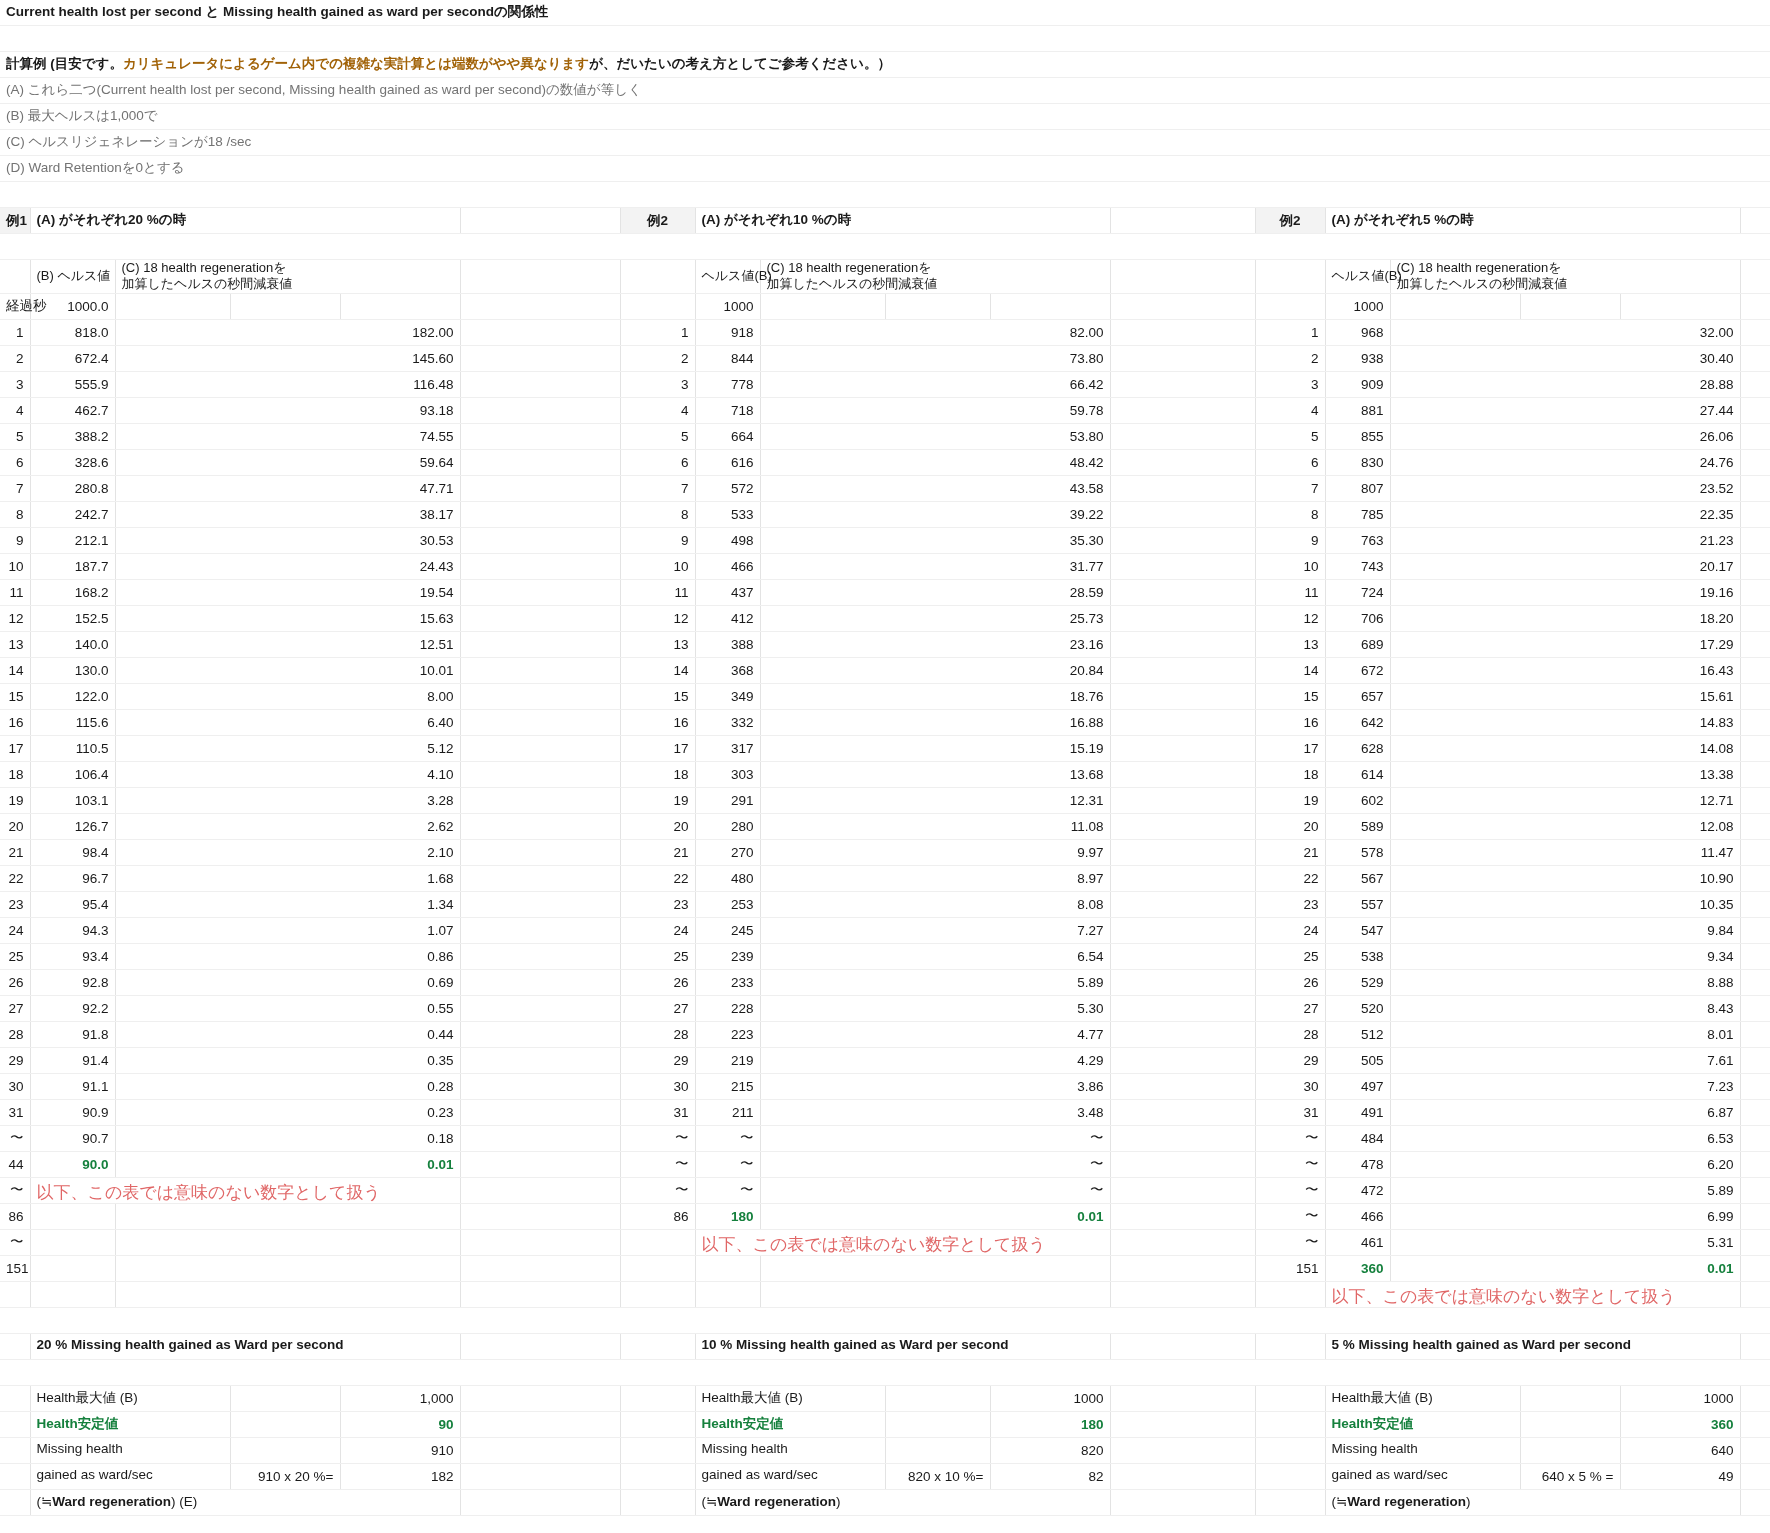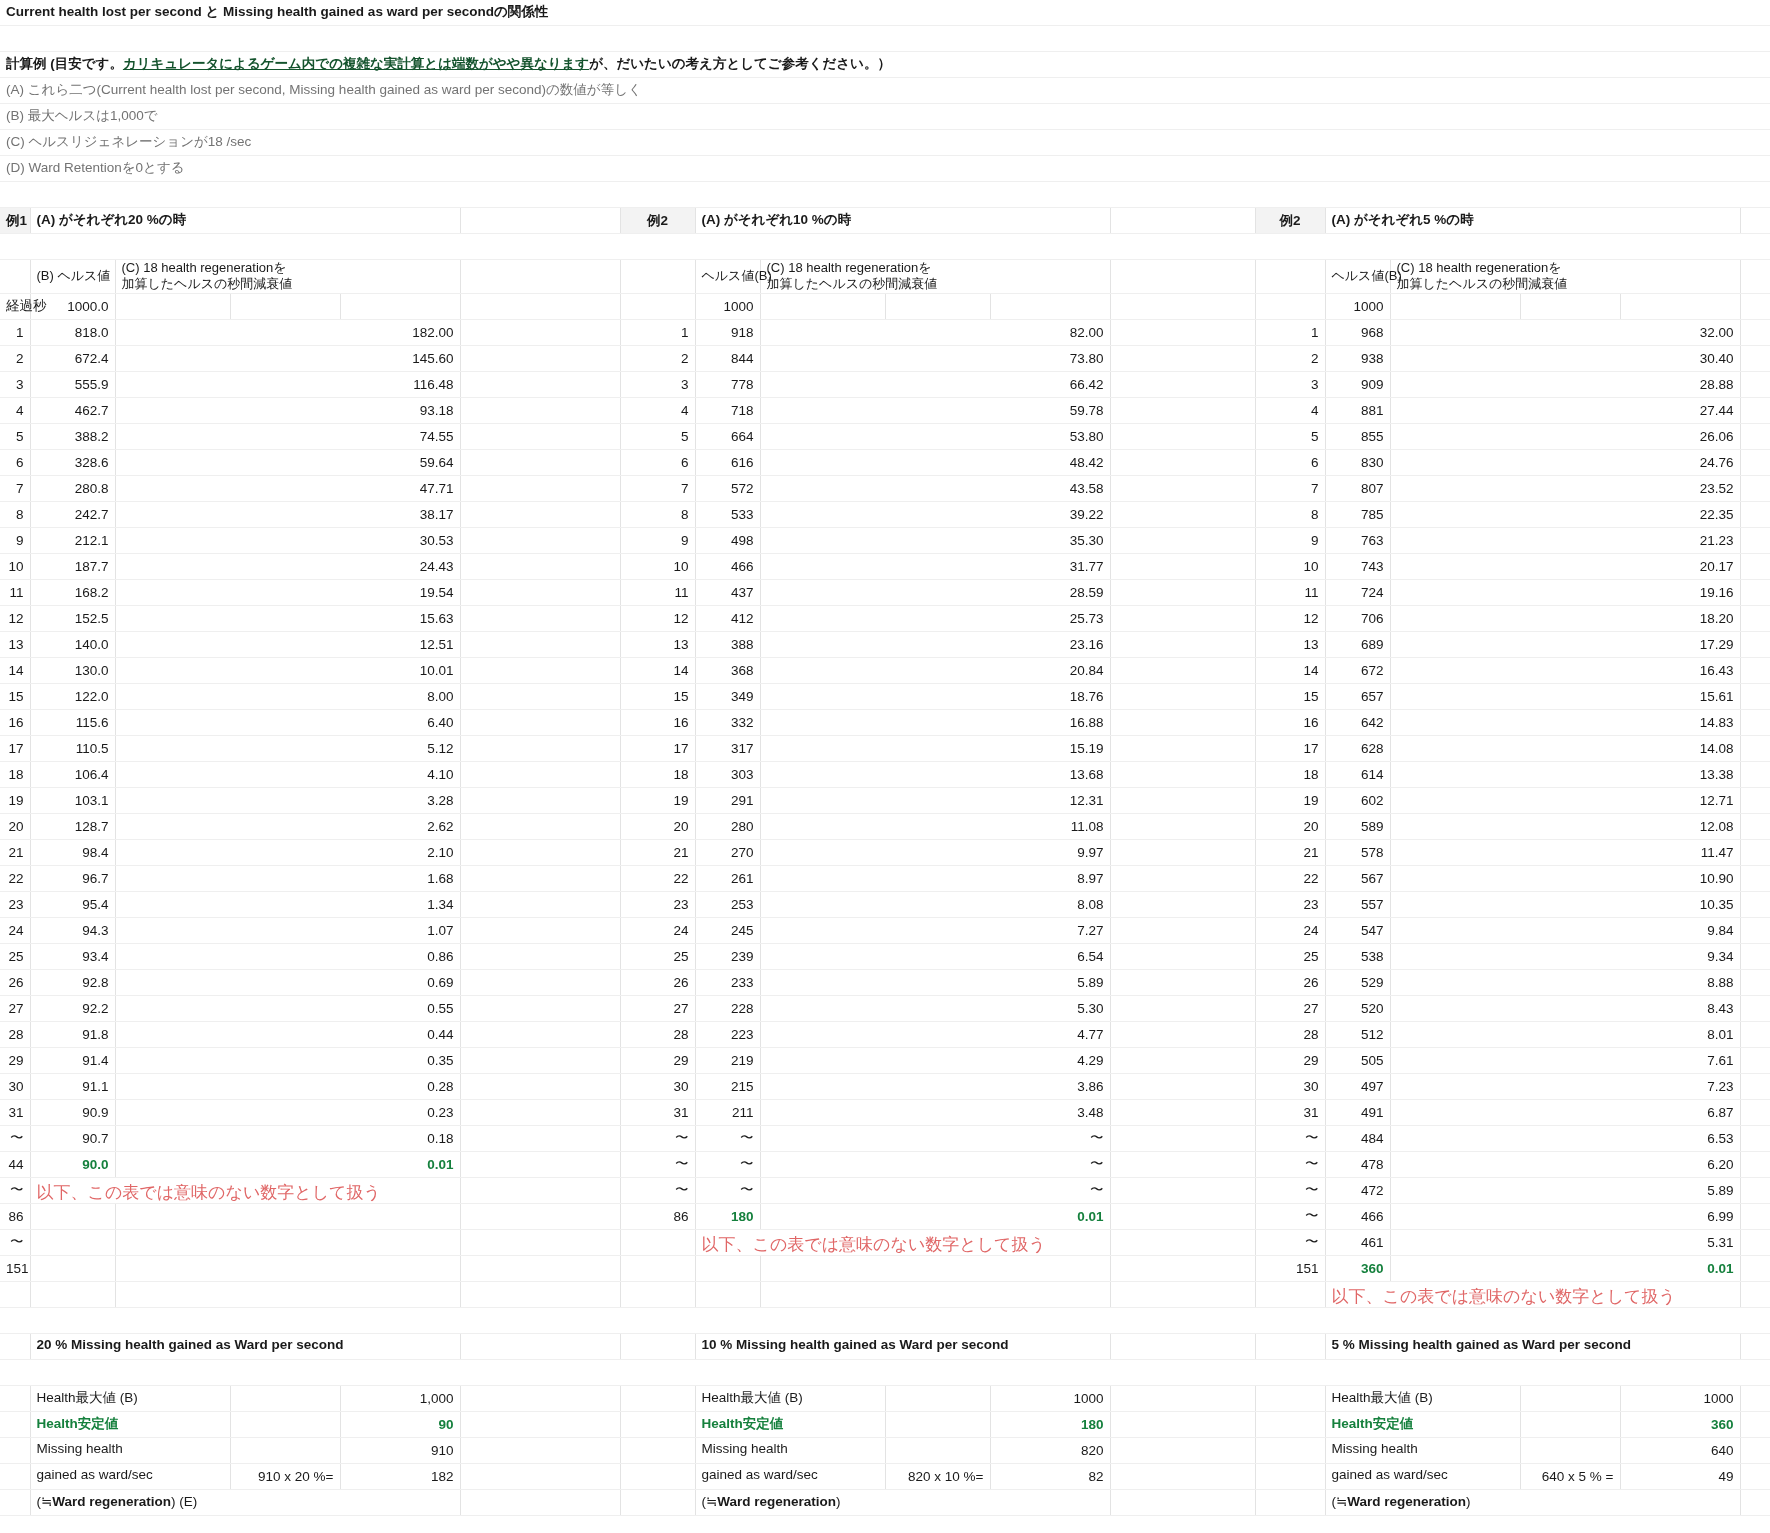--- a/index.html
+++ b/index.html
@@ -48,21 +48,21 @@
   col.c12 { width: 70px; }
   col.c13 { width: 65px; }
   col.c14 { width: 130px; }
   col.c15 { width: 100px; }
   col.c16 { width: 120px; }
   col.c17 { width: 30px; }
 
   .r { text-align: right; }
   .c { text-align: center; margin-left: 33px; }
   .b { font-weight: bold; }
-  .red { color: #14532d; text-decoration: underline; }
+  .red { color: #a16207; }
   .redb { color: #15803d; font-weight: bold; }
   .soft { color: #737373; }
   .hdr-title { font-weight: bold; font-size: 13.5px; }
   .spill { position: relative; margin-top: 9px; }
   .spill > span { position: absolute; left: 6px; top: 3px; white-space: nowrap; }
   .two-line {
     line-height: 1.25;
     white-space: normal;
     font-size: 13px;
   }
@@ -448,21 +448,21 @@
           <td class="r ">291</td>
           <td class="r " colspan="3">12.31</td>
           <td></td>
           <td class="r">19</td>
           <td class="r ">602</td>
           <td class="r " colspan="3">12.71</td>
           <td></td>
         </tr>
         <tr>
           <td class="r">20</td>
-          <td class="r ">128.7</td>
+          <td class="r ">126.7</td>
           <td class="r " colspan="3">2.62</td>
           <td></td>
           <td class="r">20</td>
           <td class="r ">280</td>
           <td class="r " colspan="3">11.08</td>
           <td></td>
           <td class="r">20</td>
           <td class="r ">589</td>
           <td class="r " colspan="3">12.08</td>
           <td></td>
@@ -480,21 +480,21 @@
           <td class="r ">578</td>
           <td class="r " colspan="3">11.47</td>
           <td></td>
         </tr>
         <tr>
           <td class="r">22</td>
           <td class="r ">96.7</td>
           <td class="r " colspan="3">1.68</td>
           <td></td>
           <td class="r">22</td>
-          <td class="r ">261</td>
+          <td class="r ">480</td>
           <td class="r " colspan="3">8.97</td>
           <td></td>
           <td class="r">22</td>
           <td class="r ">567</td>
           <td class="r " colspan="3">10.90</td>
           <td></td>
         </tr>
         <tr>
           <td class="r">23</td>
           <td class="r ">95.4</td>

